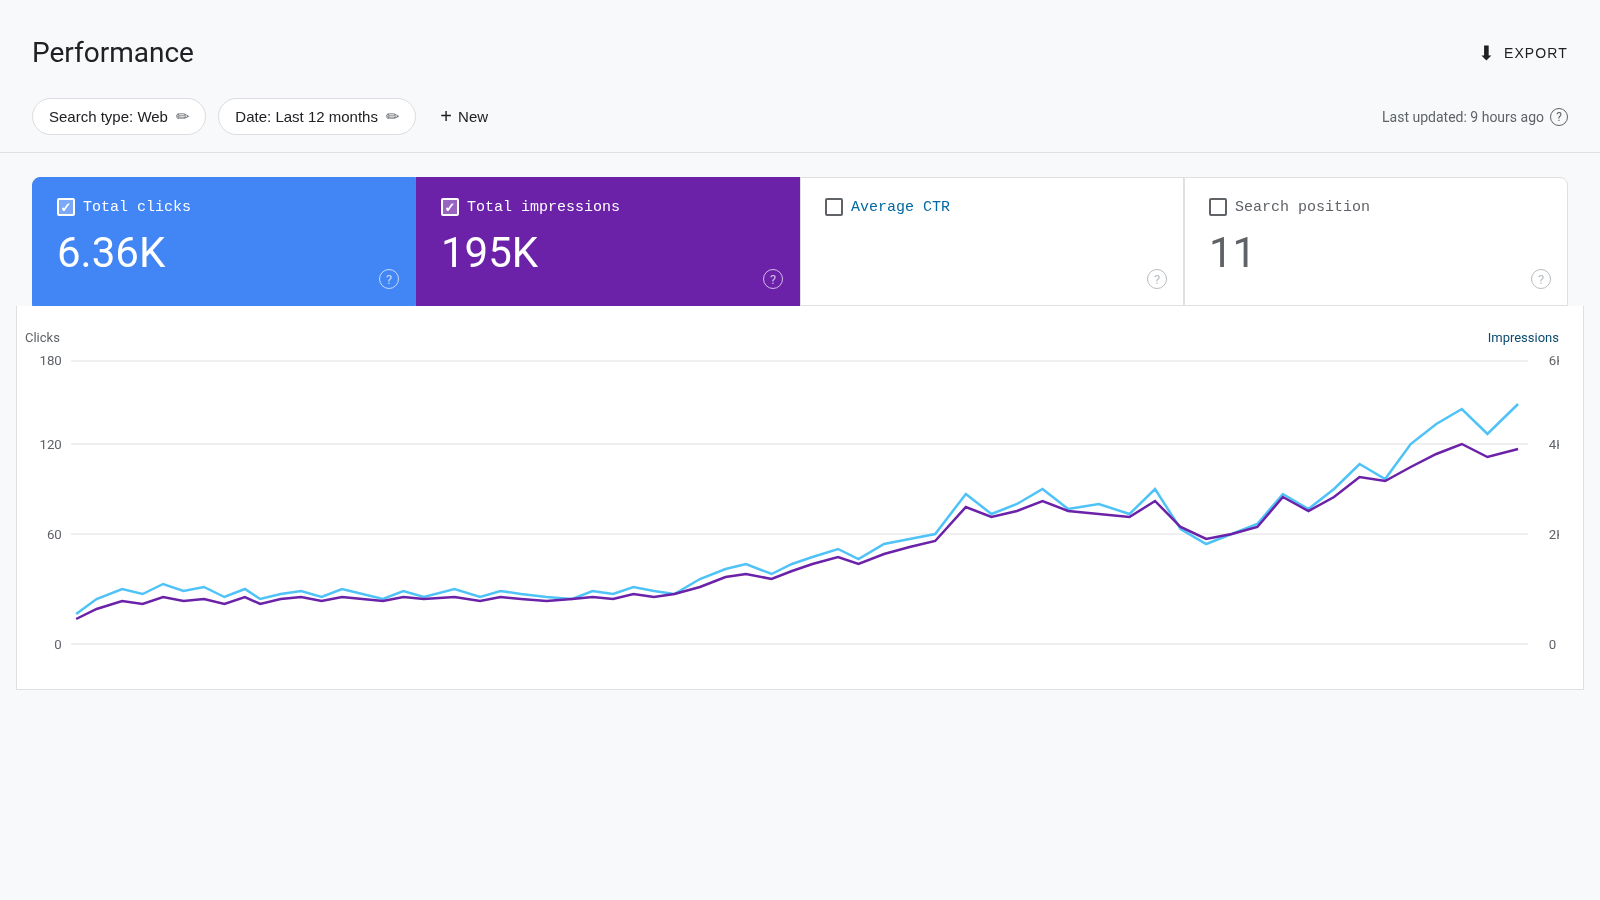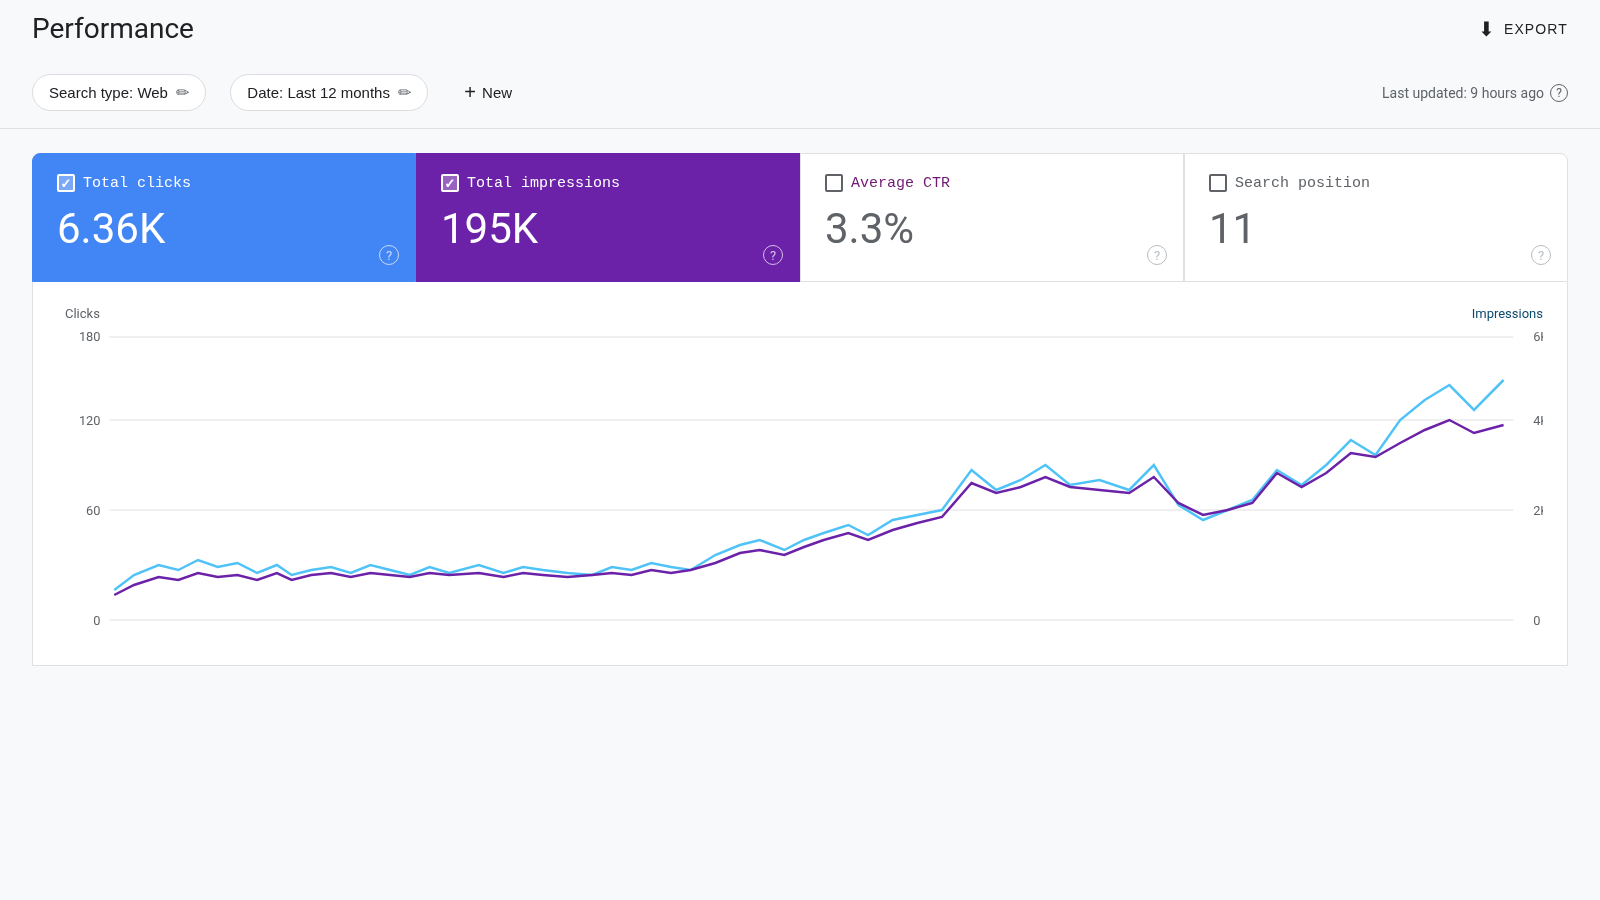--- a/index.html
+++ b/index.html
@@ -8,21 +8,21 @@
       background: #f8f9fa;
       color: #202124;
       width: 1600px;
       min-height: 900px;
       overflow-x: hidden;
     }
     .header {
       display: flex;
       align-items: center;
       justify-content: space-between;
-      padding: 12px 32px 16px 32px;
+      padding: 36px 32px 16px 32px;
       background: #f8f9fa;
     }
     .page-title {
       font-size: 28px;
       font-weight: 400;
       color: #202124;
     }
     .export-btn {
       display: flex;
       align-items: center;
@@ -38,21 +38,21 @@
     }
     .export-btn .export-icon {
       font-size: 20px;
     }
     .toolbar {
       display: flex;
       align-items: center;
       padding: 12px 32px 16px 32px;
       background: #f8f9fa;
       border-bottom: 1px solid #e0e0e0;
-      gap: 24px;
+      gap: 12px;
     }
     .filter-chip {
       display: flex;
       align-items: center;
       gap: 8px;
       background: #fff;
       border: 1px solid #dadce0;
       border-radius: 24px;
       padding: 8px 16px;
       font-size: 15px;
@@ -189,25 +189,25 @@
       font-size: 13px;
       opacity: 0.7;
       cursor: pointer;
     }
     .metric-card:nth-child(3) .metric-help,
     .metric-card:last-child .metric-help {
       border-color: #9aa0a6;
       color: #9aa0a6;
     }
     .chart-container {
-      margin: 0 32px;
+      margin: 0 16px;
       background: #fff;
       border: 1px solid #e0e0e0;
       border-top: none;
-      padding: 24px 24px 16px 32px;
+      padding: 24px 24px 16px 8px;
       position: relative;
     }
     .chart-svg {
       width: 100%;
       height: 320px;
     }
   </style>
 </head>
 <body>
 
@@ -258,23 +258,22 @@
       </div>
       <span class="metric-label">Total impressions</span>
     </div>
     <div class="metric-value">195K</div>
     <div class="metric-help">?</div>
   </div>
 
   <div class="metric-card" style="background:#fff;border-color:#e0e0e0;">
     <div class="metric-header">
       <div class="metric-checkbox" style="border-color:#5f6368;"></div>
-      <span class="metric-label" style="color:#701a75;">Average CTR</span>
+      <span class="metric-label" style="color:#0369a1;">Average CTR</span>
     </div>
-    <div class="metric-value" style="color:#5f6368;">3.3%</div>
     <div class="metric-help" style="border-color:#9aa0a6;color:#9aa0a6;">?</div>
   </div>
 
   <div class="metric-card" style="background:#fff;border-color:#e0e0e0;border-radius:0 8px 0 0;">
     <div class="metric-header">
       <div class="metric-checkbox" style="border-color:#5f6368;"></div>
       <span class="metric-label" style="color:#5f6368;">Search position</span>
     </div>
     <div class="metric-value" style="color:#5f6368;">11</div>
     <div class="metric-help" style="border-color:#9aa0a6;color:#9aa0a6;">?</div>

